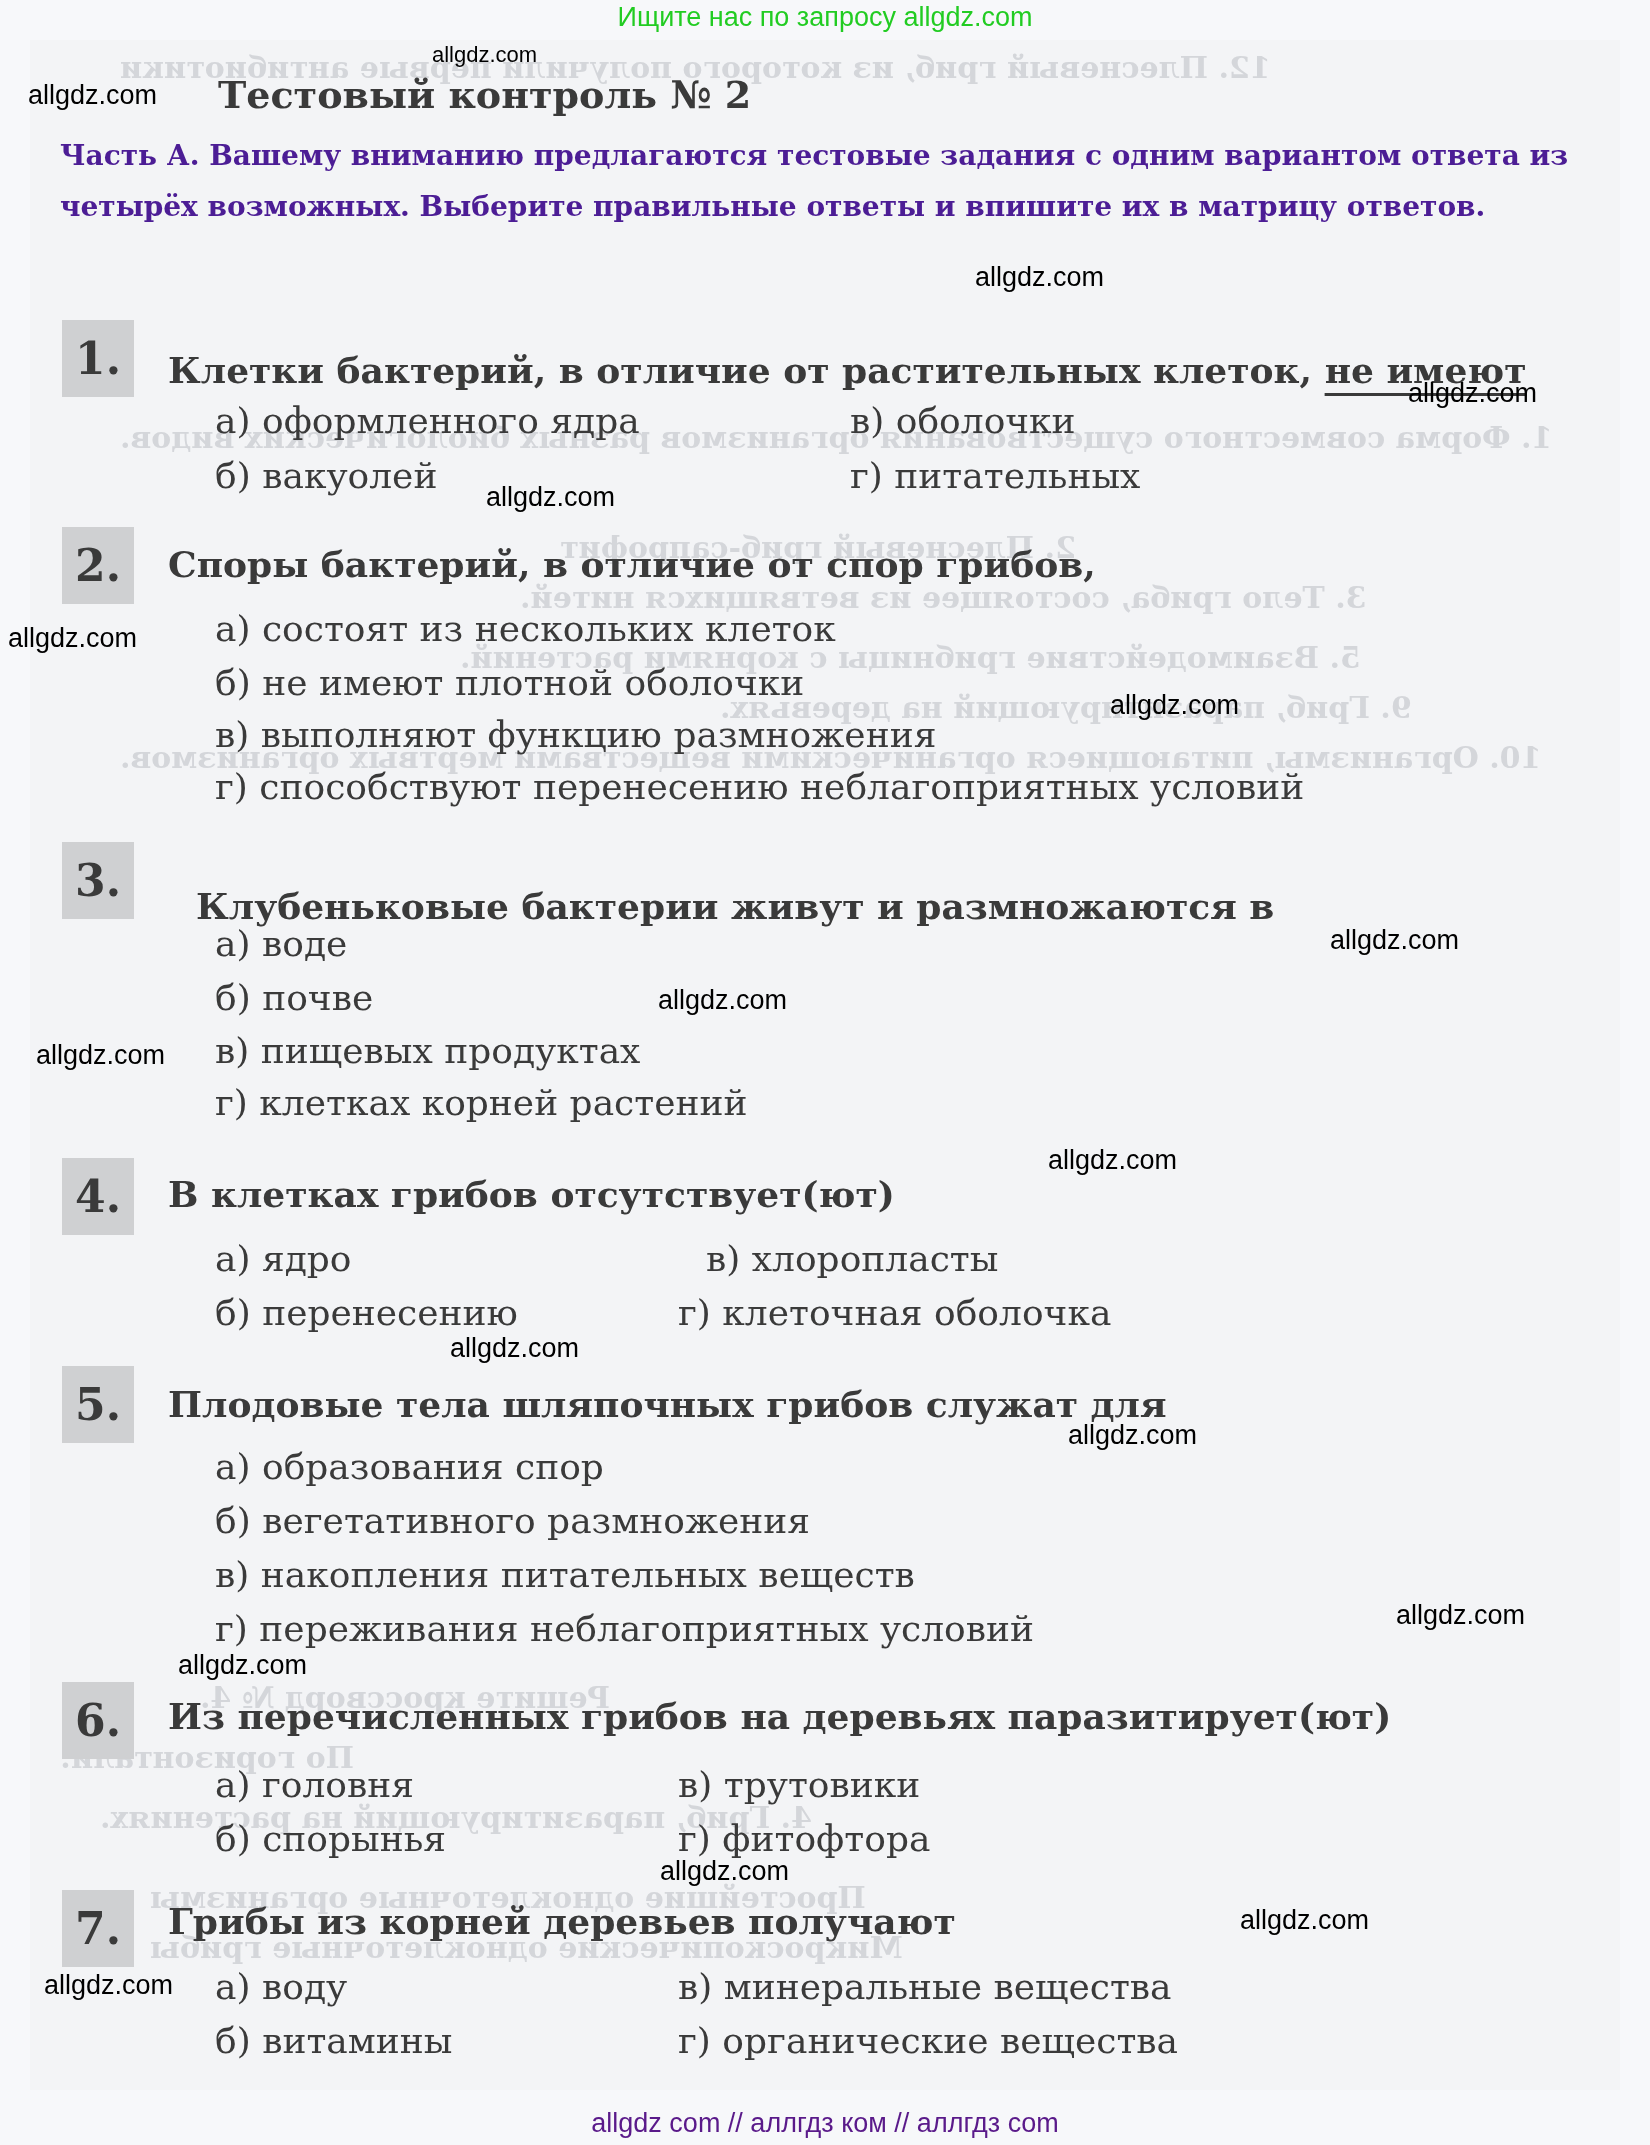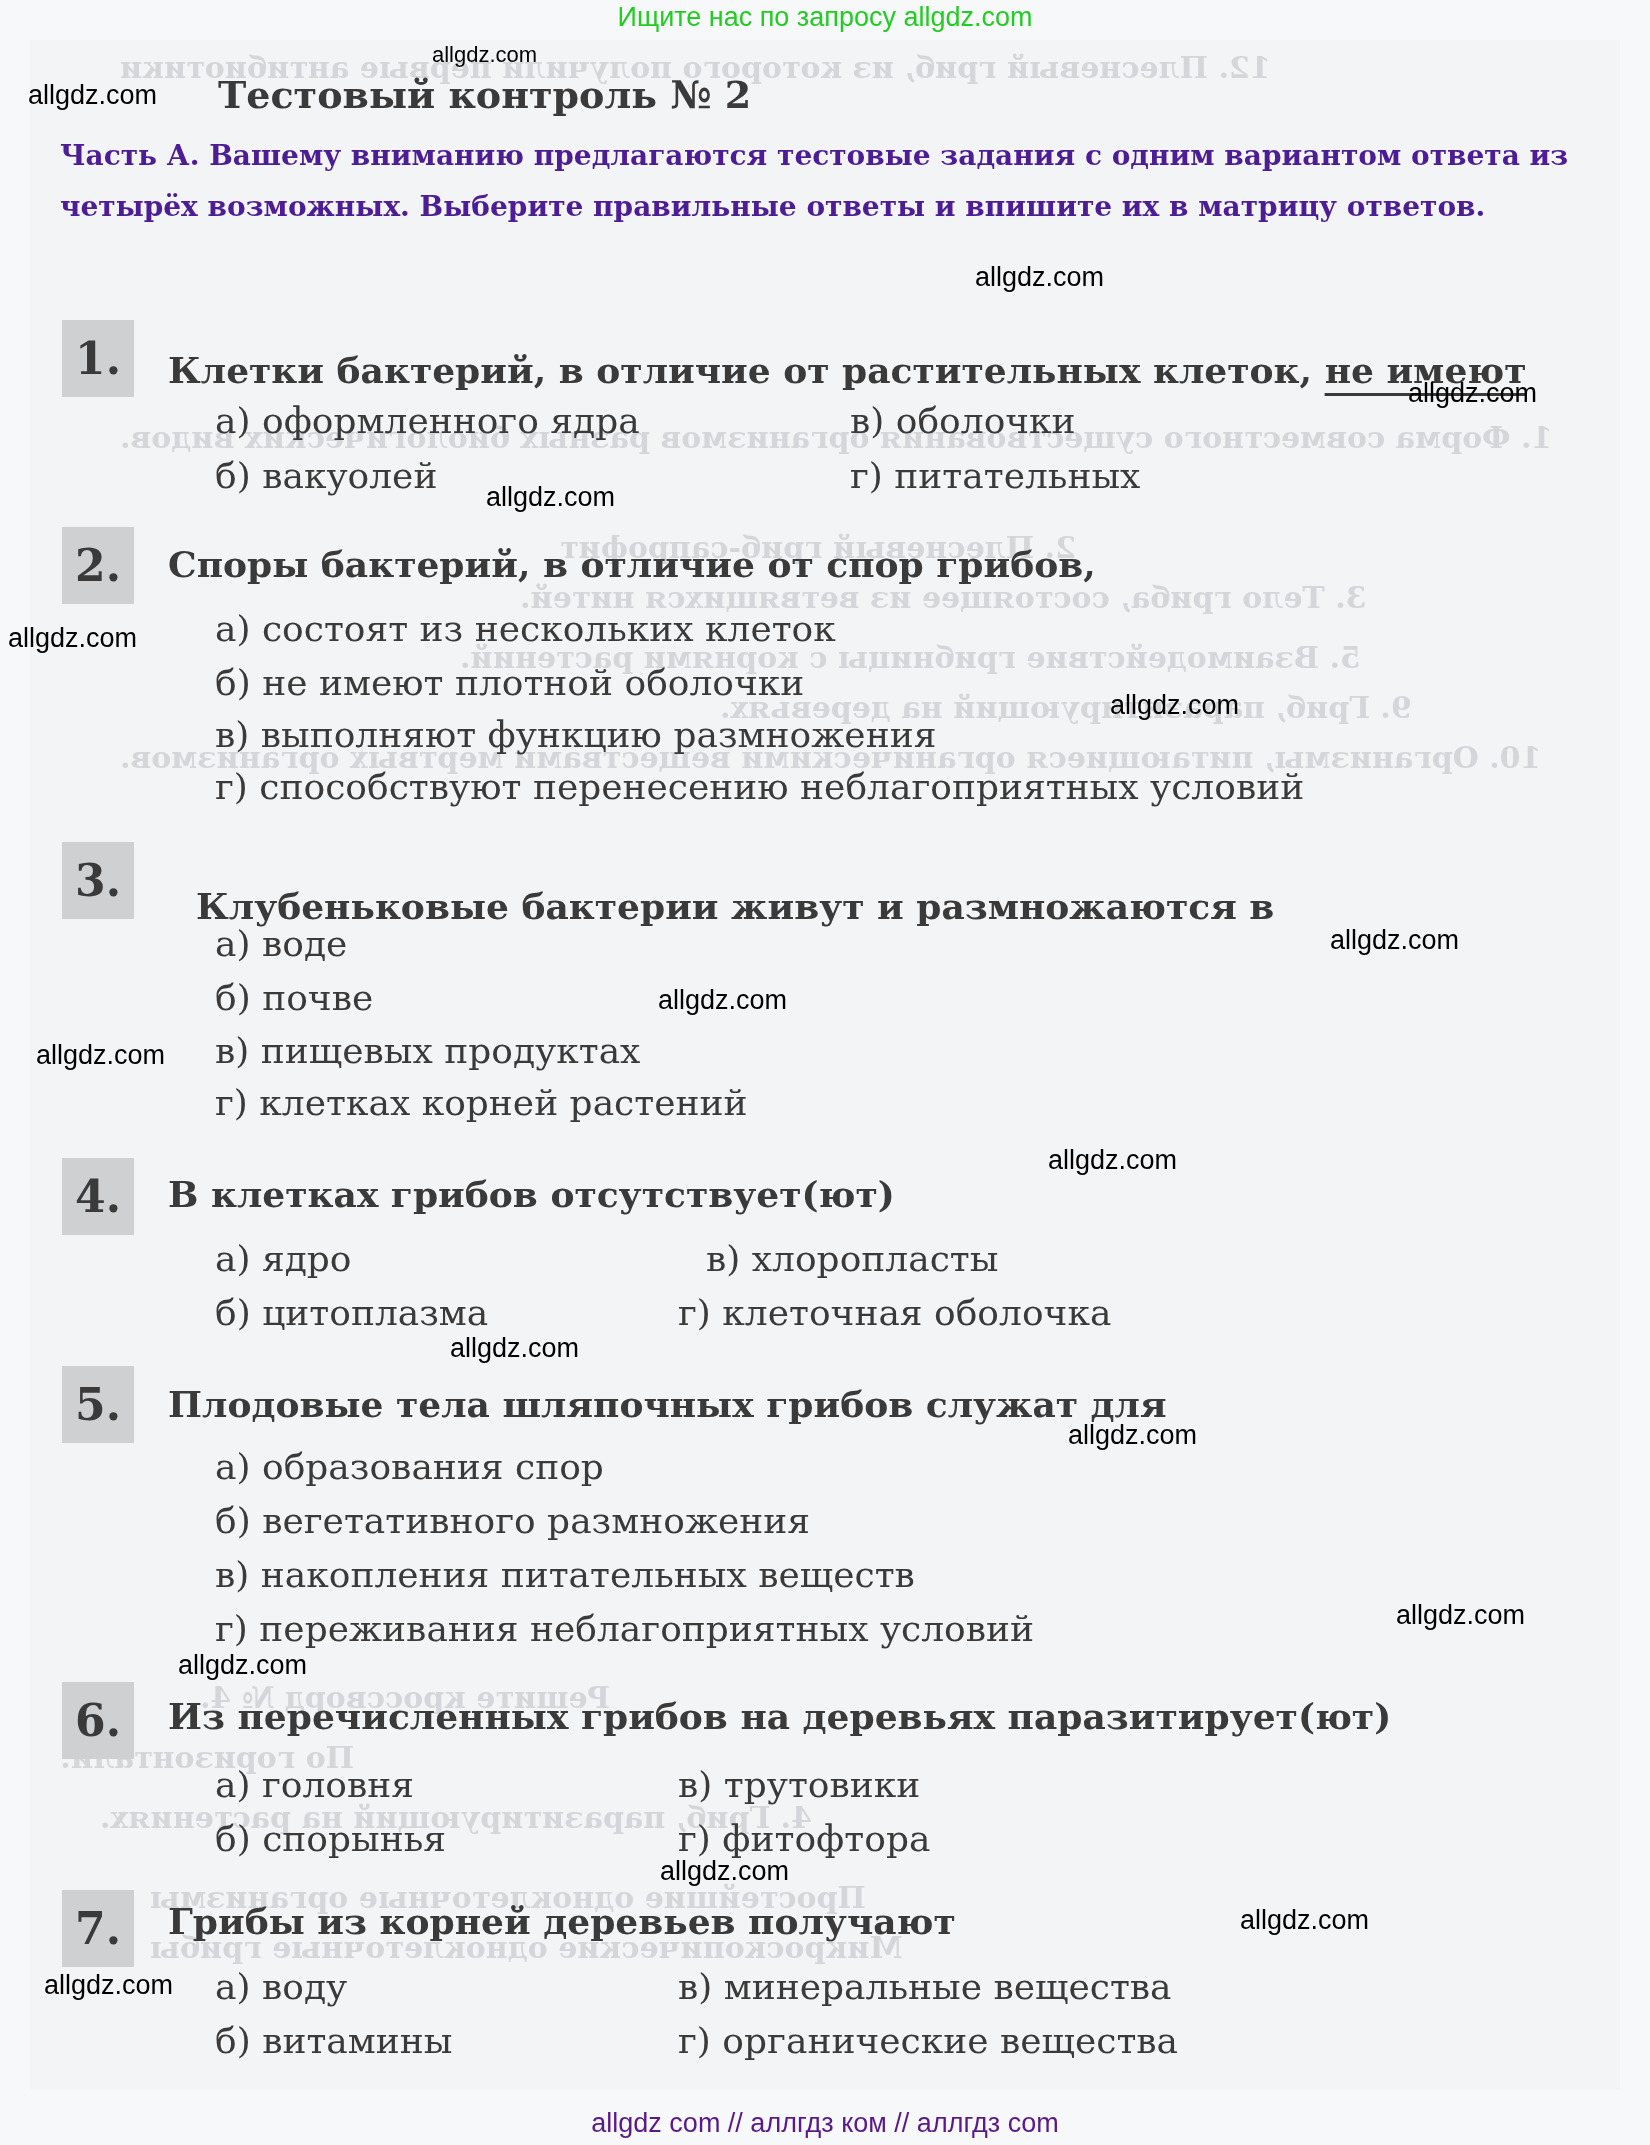--- a/index.html
+++ b/index.html
@@ -101,21 +101,21 @@
 <div class="opt" style="left:215px;top:977px;">б) почве</div>
 <div class="wm" style="left:658px;top:985px;">allgdz.com</div>
 <div class="wm" style="left:36px;top:1040px;">allgdz.com</div>
 <div class="opt" style="left:215px;top:1030px;">в) пищевых продуктах</div>
 <div class="opt" style="left:215px;top:1082px;">г) клетках корней растений</div>
 
 <div class="q-num" style="top:1158px;">4.</div>
 <div class="wm" style="left:1048px;top:1145px;">allgdz.com</div>
 <div class="q-text" style="top:1173px;">В клетках грибов отсутствует(ют)</div>
 <div class="opt" style="left:215px;top:1238px;">а) ядро</div>
-<div class="opt" style="left:215px;top:1292px;">б) цитоплазма</div>
+<div class="opt" style="left:215px;top:1292px;">б) перенесению</div>
 <div class="opt" style="left:678px;top:1238px;margin-left:28px;">в) хлоропласты</div>
 <div class="opt" style="left:678px;top:1292px;">г) клеточная оболочка</div>
 <div class="wm" style="left:450px;top:1333px;">allgdz.com</div>
 
 <div class="q-num" style="top:1366px;">5.</div>
 <div class="q-text" style="top:1383px;">Плодовые тела шляпочных грибов служат для</div>
 <div class="wm" style="left:1068px;top:1420px;">allgdz.com</div>
 <div class="opt" style="left:215px;top:1446px;">а) образования спор</div>
 <div class="opt" style="left:215px;top:1500px;">б) вегетативного размножения</div>
 <div class="opt" style="left:215px;top:1554px;">в) накопления питательных веществ</div>

